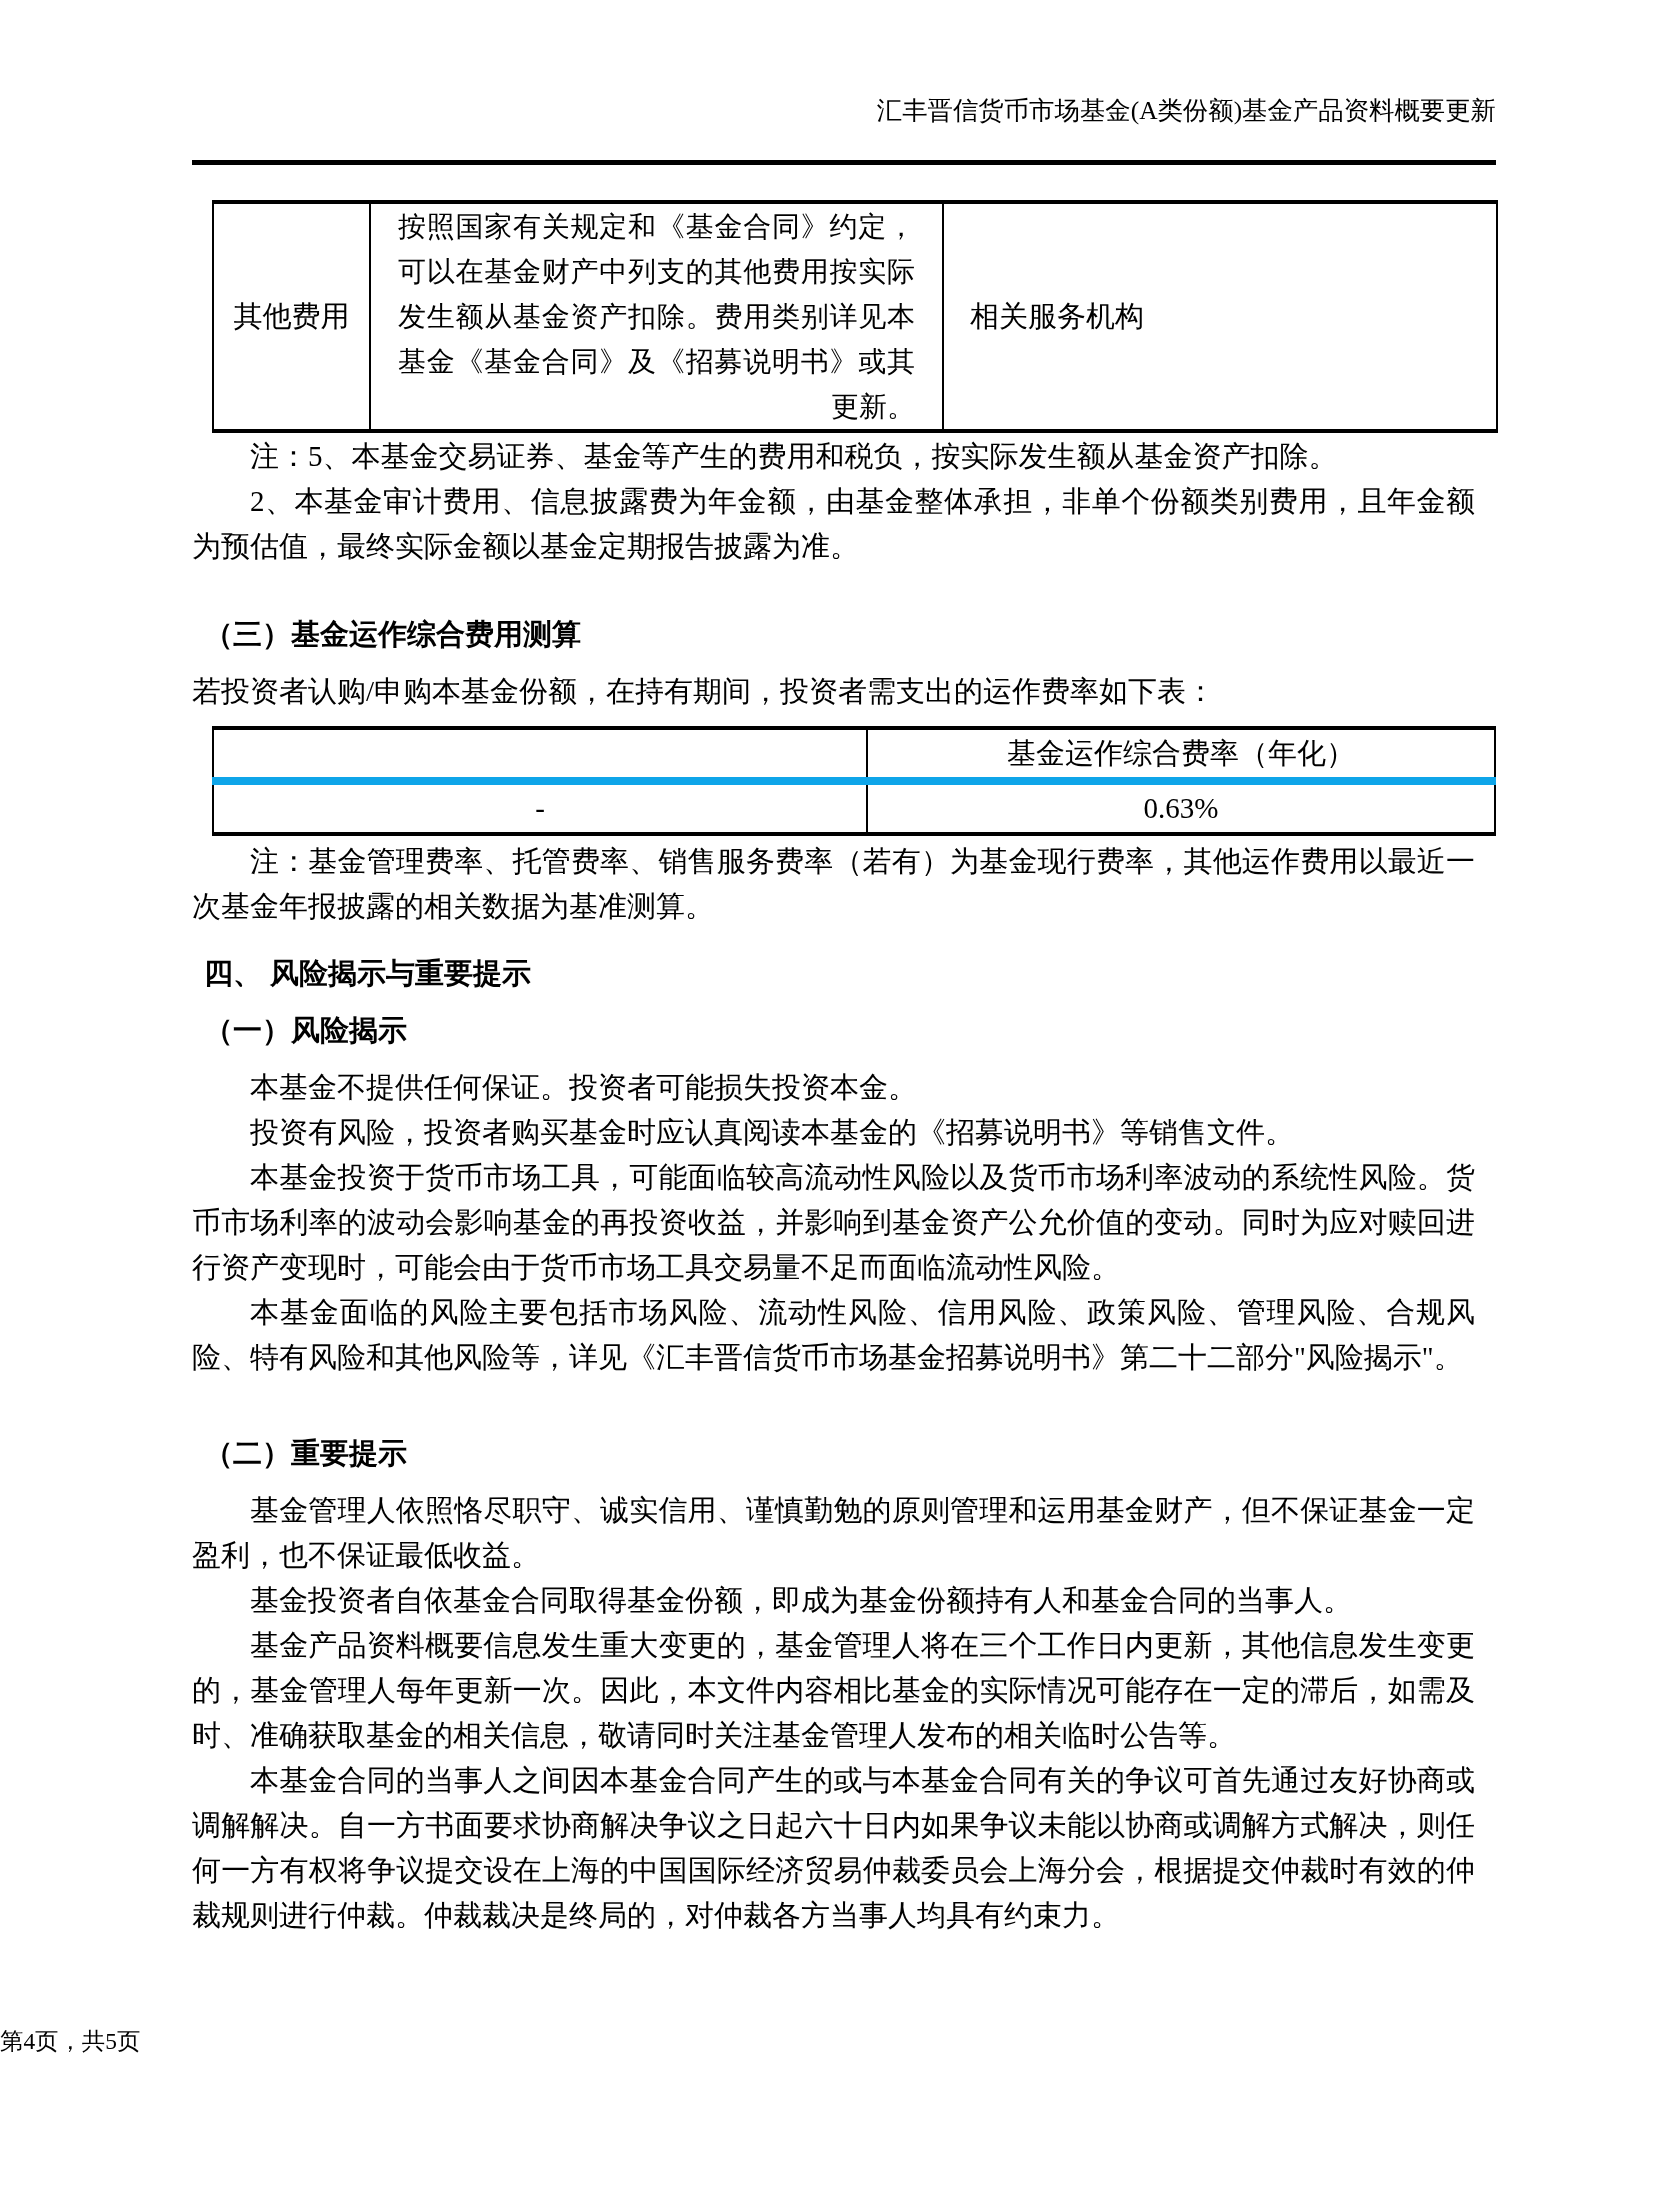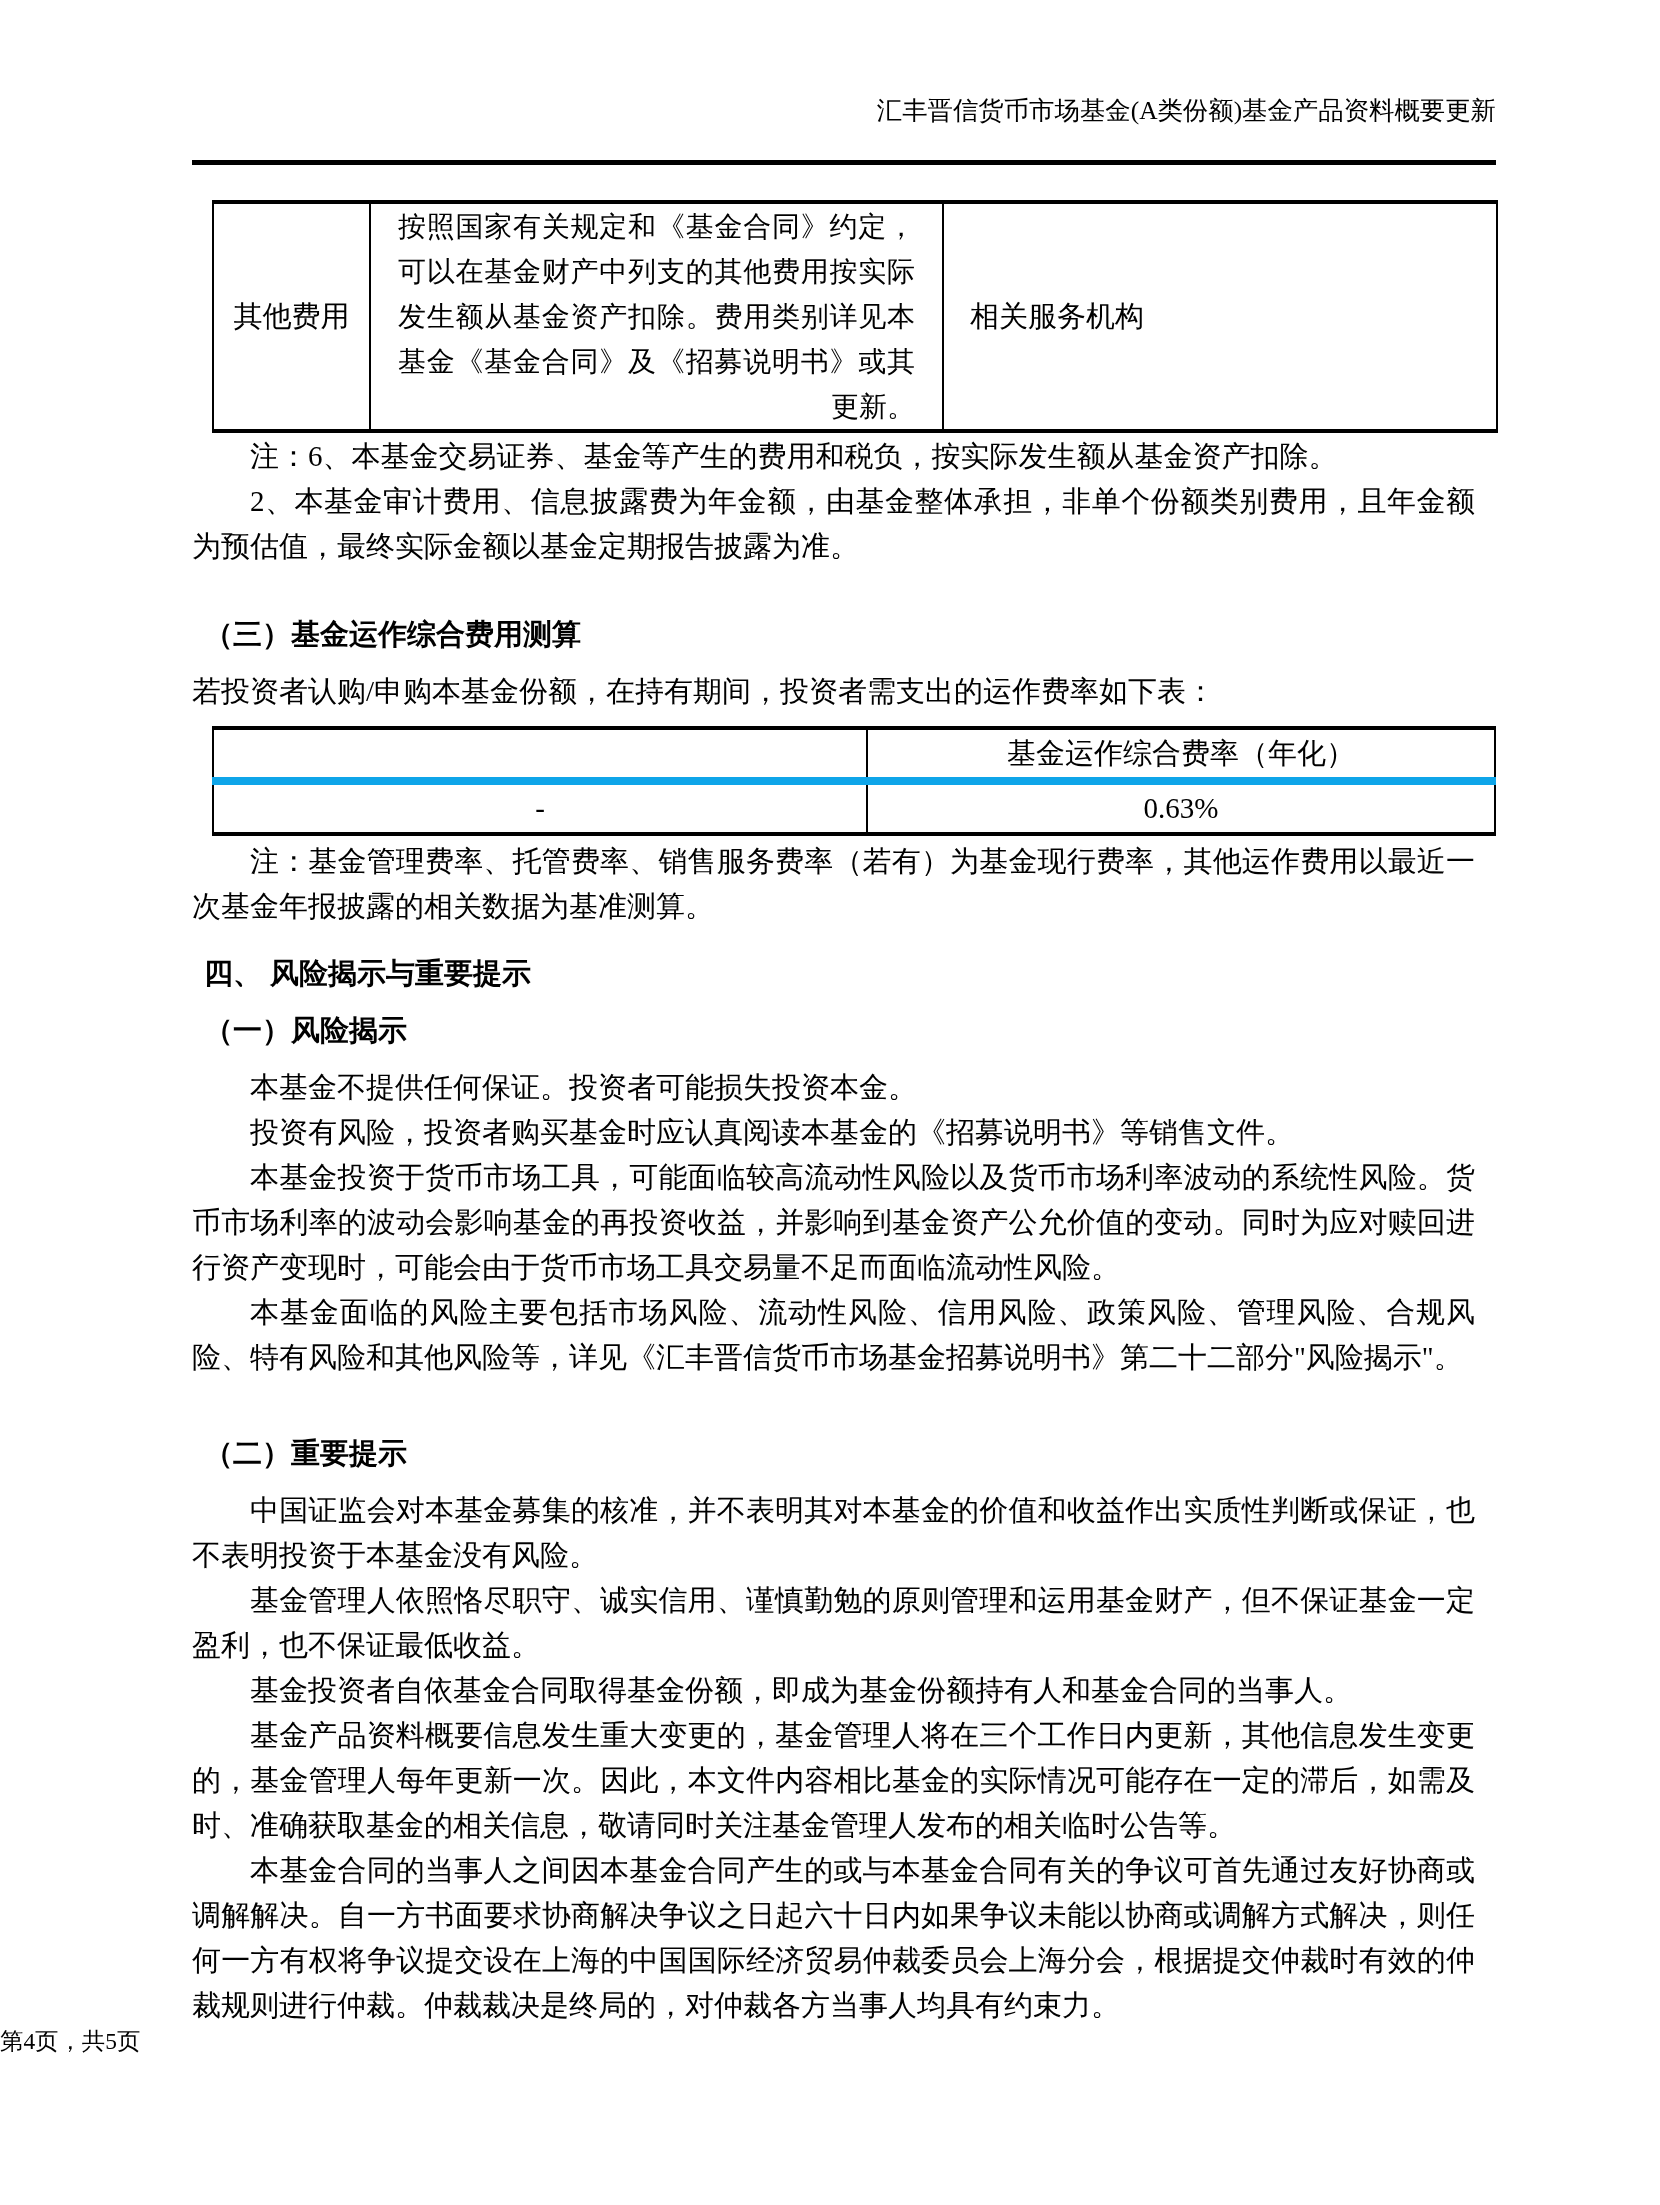--- a/index.html
+++ b/index.html
@@ -122,21 +122,21 @@
             </div>
           </td>
           <td class="t1-c3">
             <div class="payee">相关服务机构</div>
           </td>
         </tr>
       </tbody>
     </table>
 
     <div class="notes-block">
-      <p class="para">注：6、本基金交易证券、基金等产生的费用和税负，按实际发生额从基金资产扣除。</p>
+      <p class="para">注：5、本基金交易证券、基金等产生的费用和税负，按实际发生额从基金资产扣除。</p>
       <p class="para">2、本基金审计费用、信息披露费为年金额，由基金整体承担，非单个份额类别费用，且年金额为预估值，最终实际金额以基金定期报告披露为准。</p>
     </div>
 
     <p class="heading h-sec3">（三）基金运作综合费用测算</p>
     <p class="para intro" style="text-indent:0;">若投资者认购/申购本基金份额，在持有期间，投资者需支出的运作费率如下表：</p>
 
     <table class="doc-table t2">
       <thead>
         <tr>
           <td class="t2-c1"></td>
@@ -155,21 +155,20 @@
 
     <p class="heading h-sec4">四、 风险揭示与重要提示</p>
 
     <p class="heading h-sub1">（一）风险揭示</p>
     <p class="para first-para">本基金不提供任何保证。投资者可能损失投资本金。</p>
     <p class="para">投资有风险，投资者购买基金时应认真阅读本基金的《招募说明书》等销售文件。</p>
     <p class="para">本基金投资于货币市场工具，可能面临较高流动性风险以及货币市场利率波动的系统性风险。货币市场利率的波动会影响基金的再投资收益，并影响到基金资产公允价值的变动。同时为应对赎回进行资产变现时，可能会由于货币市场工具交易量不足而面临流动性风险。</p>
     <p class="para">本基金面临的风险主要包括市场风险、流动性风险、信用风险、政策风险、管理风险、合规风险、特有风险和其他风险等，详见《汇丰晋信货币市场基金招募说明书》第二十二部分"风险揭示"。</p>
 
     <p class="heading h-sub2">（二）重要提示</p>
-    <p class="para first-para">中国证监会对本基金募集的核准，并不表明其对本基金的价值和收益作出实质性判断或保证，也不表明投资于本基金没有风险。</p>
     <p class="para">基金管理人依照恪尽职守、诚实信用、谨慎勤勉的原则管理和运用基金财产，但不保证基金一定盈利，也不保证最低收益。</p>
     <p class="para">基金投资者自依基金合同取得基金份额，即成为基金份额持有人和基金合同的当事人。</p>
     <p class="para">基金产品资料概要信息发生重大变更的，基金管理人将在三个工作日内更新，其他信息发生变更的，基金管理人每年更新一次。因此，本文件内容相比基金的实际情况可能存在一定的滞后，如需及时、准确获取基金的相关信息，敬请同时关注基金管理人发布的相关临时公告等。</p>
     <p class="para">本基金合同的当事人之间因本基金合同产生的或与本基金合同有关的争议可首先通过友好协商或调解解决。自一方书面要求协商解决争议之日起六十日内如果争议未能以协商或调解方式解决，则任何一方有权将争议提交设在上海的中国国际经济贸易仲裁委员会上海分会，根据提交仲裁时有效的仲裁规则进行仲裁。仲裁裁决是终局的，对仲裁各方当事人均具有约束力。</p>
   </div>
 
   <div class="footer">第4页，共5页</div>
 
 </div>
 

